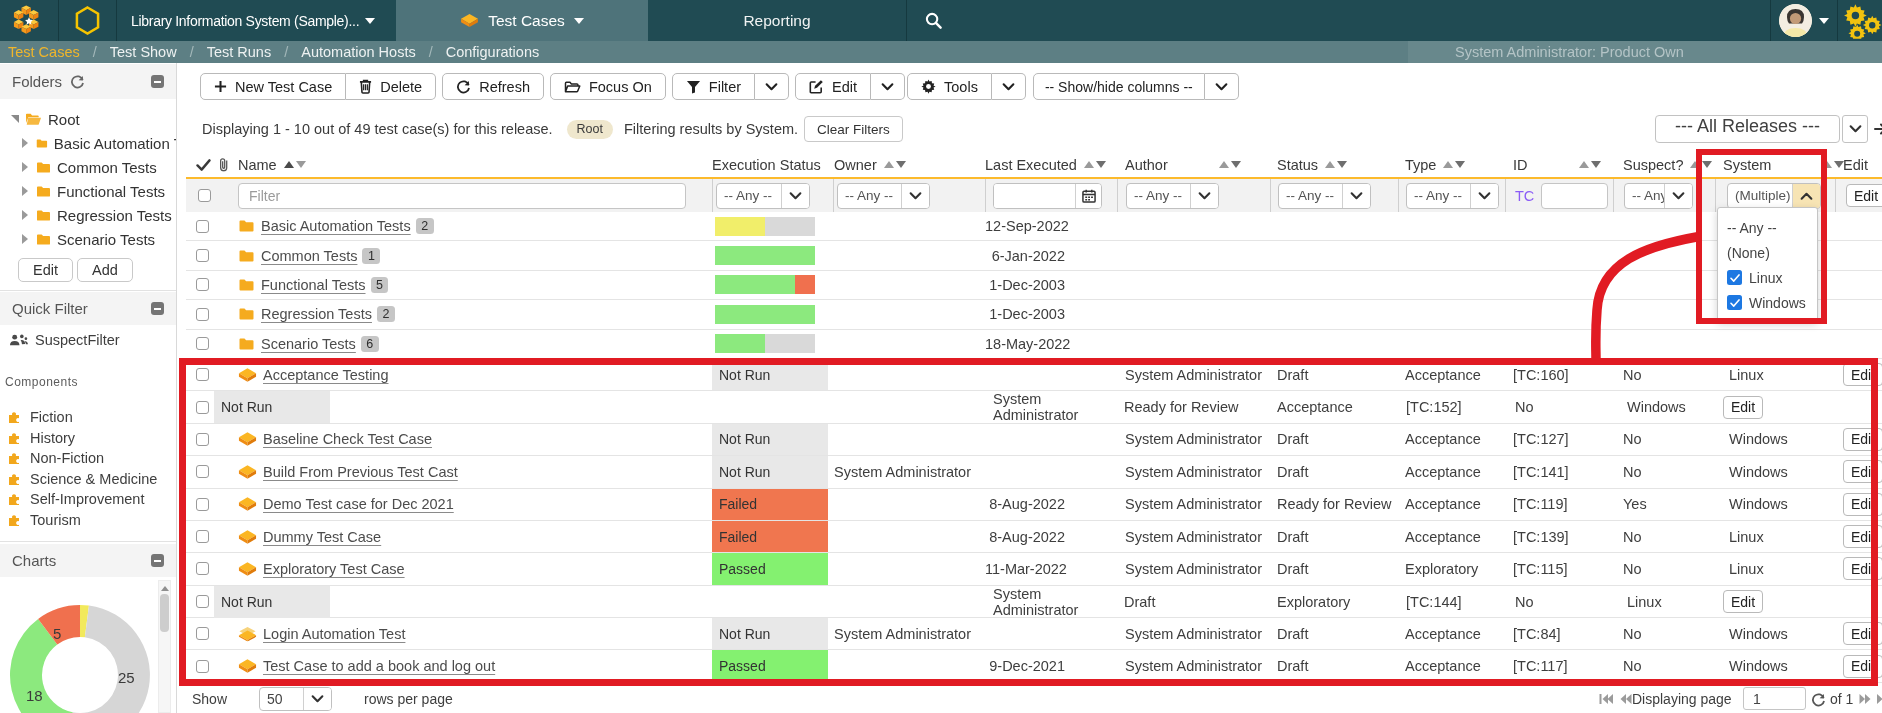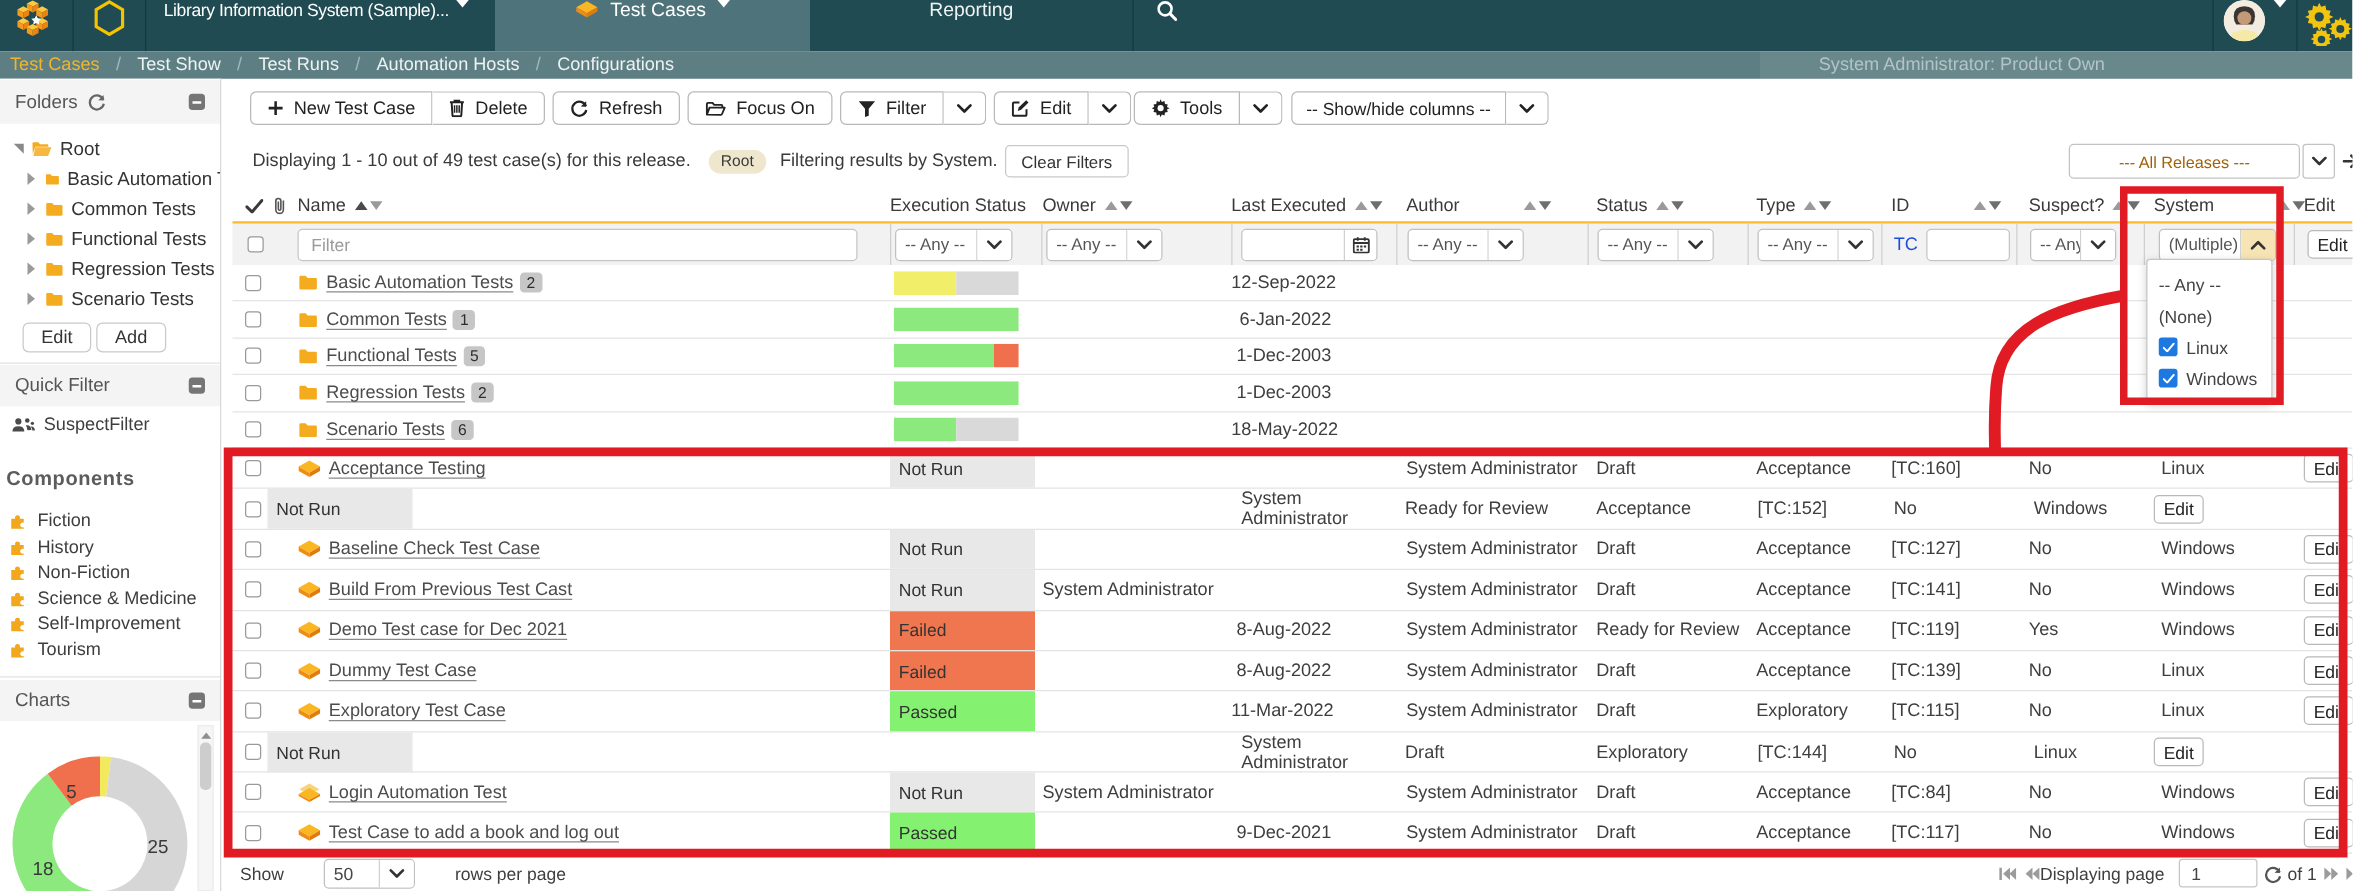--- a/index.html
+++ b/index.html
@@ -3,21 +3,21 @@
 <meta charset="utf-8">
 <style>
 * { margin:0; padding:0; box-sizing:border-box; }
 html,body { width:1882px; height:713px; overflow:hidden; }
 body { position:relative; font-family:"Liberation Sans","DejaVu Sans",sans-serif; background:#fff; color:#3e3e3e; }
 svg { display:block; }
 
 
 .navbar { height:41px; background:#204b53; display:flex; align-items:stretch; }
 .nav-sep { width:1px; background:#15393f; flex:none; }
-.nav-cell { display:flex; justify-content:center; flex:none; }
+.nav-cell { display:flex; align-items:center; justify-content:center; flex:none; }
 .nav-logo { width:58px; }
 .nav-hex { width:57px; }
 .nav-title { width:279px; justify-content:flex-start; padding-left:14px; color:#fff; font-size:14px; letter-spacing:-0.3px; gap:6px; white-space:nowrap; overflow:hidden; }
 .nav-active { width:252px; background:#4e737a; color:#fff; font-size:15.5px; gap:9px; }
 .nav-reporting { width:258px; color:#f0f3f3; font-size:15.5px; }
 .nav-search { width:53px; }
 .nav-spacer { flex:1; }
 .nav-user { width:66px; gap:7px; }
 .nav-gears { width:44px; justify-content:flex-start; padding-left:5px; overflow:hidden; }
 .caret-down { width:0; height:0; border-left:5px solid transparent; border-right:5px solid transparent; border-top:6px solid #fff; }
@@ -44,21 +44,21 @@
 .tree-row { height:24px; display:flex; align-items:center; font-size:15px; color:#333; }
 .tree-root { padding-left:11px; gap:6px; }
 .tree-item { padding-left:22px; gap:6px; }
 .tree-label { white-space:nowrap; overflow:hidden; }
 .tw-open { width:0; height:0; border-left:8px solid transparent; border-top:8px solid #8a8a8a; flex:none; }
 .tw-closed { width:0; height:0; border-top:5px solid transparent; border-bottom:5px solid transparent; border-left:6px solid #9a9a9a; flex:none; margin-right:2px; }
 .sb-btnrow { position:absolute; top:195px; left:18px; display:flex; gap:4px; }
 .sb-btn { height:24px; padding:0 14px; border:1px solid #c9c9c9; border-radius:5px; background:#fff; font-size:14.5px; color:#333; display:flex; align-items:center; font-family:inherit; }
 .sb-div { position:absolute; left:0; right:0; height:1px; background:#e2e2e2; }
 .sb-row { position:absolute; left:0; right:0; display:flex; align-items:center; padding-left:9px; gap:7px; font-size:14.5px; color:#3e3e3e; }
-.comp-title { position:absolute; left:5px; font-size:16px; font-weight:700; color:#5c5c5c; letter-spacing:0.5px; }
+.comp-title { position:absolute; left:5px; font-size:12px; font-weight:400; color:#5c5c5c; letter-spacing:0.5px; }
 .comp-list { position:absolute; left:0; right:0; top:344px; }
 .comp-row { height:20.5px; display:flex; align-items:center; padding-left:7px; gap:7px; font-size:14.5px; color:#3e3e3e; }
 .charts-panel { position:absolute; left:0; right:0; top:514px; bottom:0; background:#fff; }
 .donut-label { position:absolute; font-size:15px; color:#3a3a3a; }
 .sb-scroll { position:absolute; right:5px; top:3px; bottom:0; width:13px; background:#f6f6f6; border:1px solid #ececec; }
 .sb-scroll-arrow { width:0; height:0; border-left:4px solid transparent; border-right:4px solid transparent; border-bottom:5px solid #8f8f8f; margin:5px auto 3px; }
 .sb-scroll-thumb { width:9px; margin:0 auto; height:38px; background:#cdcdcd; border-radius:4px; }
 
 
 .toolbar { position:absolute; left:0; top:10px; height:27px; display:flex; padding-left:23px; align-items:stretch; }
@@ -69,21 +69,21 @@
 .btn-group .btn:first-child { border-radius:5px 0 0 5px; border-left-width:1px; }
 .btn-group .btn:last-child { border-radius:0 5px 5px 0; }
 .btn-caret { padding:0 10px; }
 
 
 .inforow { position:absolute; top:52px; left:0; right:0; height:28px; display:flex; align-items:center; padding-left:25px; font-size:14.5px; color:#3a3a3a; }
 .badge-root { background:#efe7cd; border-radius:10px; padding:2.5px 10px; font-size:12.5px; margin-left:14px; color:#3a3a3a; }
 .filter-note { margin-left:11px; }
 .btn-clear { margin-left:6px; height:26px; padding:0 12px; border:1px solid #c9c9c9; border-radius:4px; background:#fff; font-size:13.5px; color:#333; font-family:inherit; }
 .release-box { position:absolute; top:0; left:1478px; display:flex; height:28px; }
-.release-sel { width:185px; border:1px solid #c2c2c2; border-radius:4px; background:#fff; display:flex; align-items:center; justify-content:center; font-size:13px; color:#a16207; }
+.release-sel { width:185px; border:1px solid #c2c2c2; border-radius:4px; background:#fff; display:flex; align-items:flex-start; justify-content:center; font-size:18px; color:#404040; }
 .release-caret { width:26px; margin-left:2px; border:1px solid #c2c2c2; border-radius:3px; background:#fff; display:flex; align-items:center; justify-content:center; }
 .release-go { width:24px; margin-left:2px; display:flex; align-items:center; justify-content:center; }
 
 
 .tbl { position:absolute; top:89px; left:9px; width:1696px; }
 .grid-row { display:grid; grid-template-columns:28px 498px 121px 152px 132px 153px 128px 107px 108px 102px 120px 47px; align-items:center; }
 .thead { height:27px; border-bottom:2px solid #fcba2c; font-size:14.5px; color:#3a3a3a; }
 .th { display:flex; align-items:center; }
 .sorts { display:inline-flex; align-items:center; margin-left:7px; gap:2px; }
 .s-up { width:0; height:0; border-left:5px solid transparent; border-right:5px solid transparent; border-bottom:7px solid #4a4a4a; }
@@ -754,21 +754,21 @@
         <span class="sel" style="margin-left:5px">
           <span class="sel-text" style="width:64px">-- Any --</span>
           <span class="sel-btn">
                 <svg width="13" height="8" viewBox="0 0 14 9" style="color:#333">
                   <use href="#i-chevdown"></use>
                 </svg>
               </span>
         </span>
       </div>
       <div class="fcell">
-        <span style="margin-left:7px;font-size:14.5px;color:#1d4ed8">TC</span>
+        <span style="margin-left:7px;font-size:14.5px;color:#8b5cf6">TC</span>
         <input class="input" style="width: 67px; margin-left: 7px; padding: 0px 6px;">
       </div>
       <div class="fcell">
         <span class="sel" style="margin-left:8px;width:69px">
           <span class="sel-text" style="width:41px;padding-right:0">-- Any --</span>
           <span class="sel-btn">
                 <svg width="13" height="8" viewBox="0 0 14 9" style="color:#333">
                   <use href="#i-chevdown"></use>
                 </svg>
               </span>

